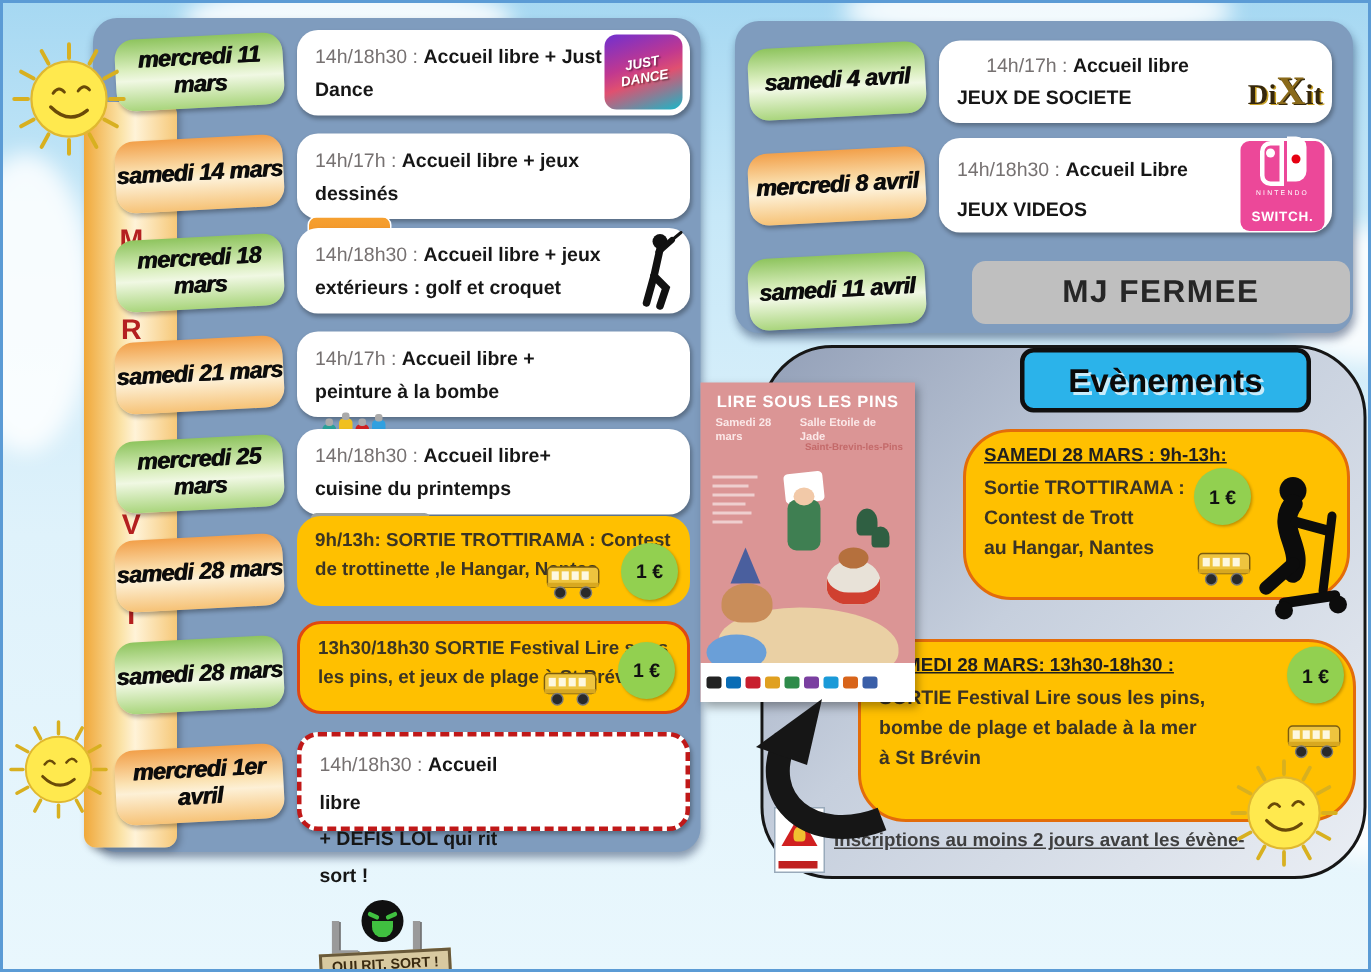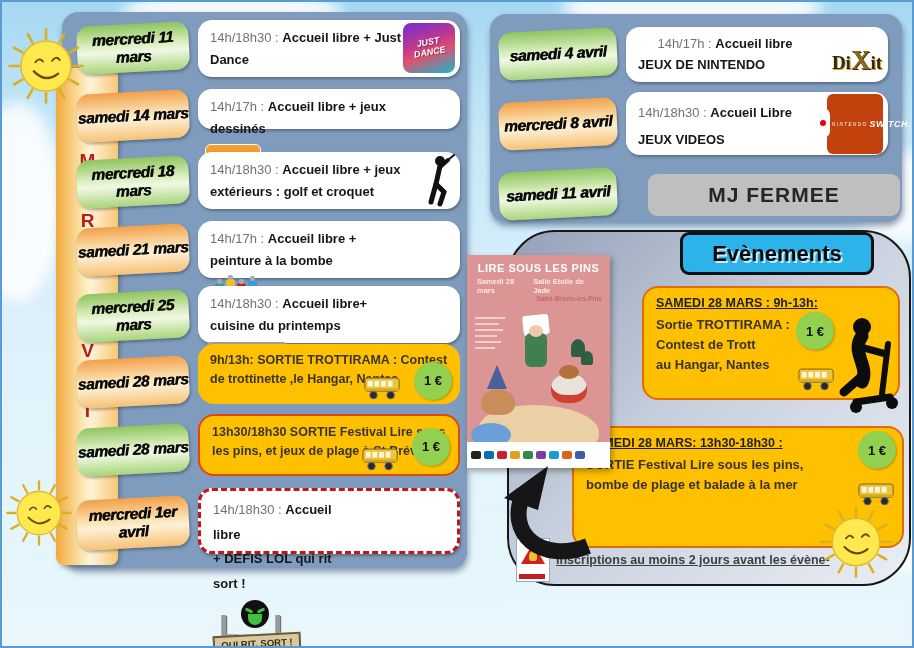--- a/index.html
+++ b/index.html
@@ -48,21 +48,21 @@
   .jeux-line{font-weight:bold;color:#161616;}
   .closed-box{position:absolute;left:627px;top:172px;width:252px;height:42px;background:#bfbfbf;border-radius:9px;z-index:3;
     display:flex;align-items:center;justify-content:center;font-size:21px;font-weight:bold;color:#262626;letter-spacing:1px;margin-left:19px;}
   
   #events-panel{position:absolute;left:505px;top:228px;width:400px;height:352px;z-index:2;
     background:linear-gradient(135deg,#93a0b8 0%,#c6cfdd 45%,#eaeef4 100%);
     border:2.5px solid #161616;border-radius:48px;}
   #events-title{position:absolute;left:678px;top:230px;width:188px;height:37px;z-index:4;background:#2bb3ea;
     border:3px solid #101010;border-radius:9px;display:flex;align-items:center;justify-content:center;
     font-size:22px;font-weight:bold;color:#0a0a0a;text-shadow:2px 2px 0 rgba(255,255,255,.75);}
-  .event-box{position:absolute;background:#ffc000;border:2px solid #e36c0a;border-radius:16px;z-index:4;
+  .event-box{position:absolute;background:#ffc000;border:2px solid #e36c0a;border-radius:32px;z-index:4;
     box-sizing:border-box;padding:8px 12px;}
   #event1{left:640px;top:284px;width:258px;height:114px;}
   #event2{left:570px;top:424px;width:332px;height:122px;padding-right:52px;}
   .event-title{font-size:12.5px;font-weight:bold;color:#1f1f1f;text-decoration:underline;margin-bottom:5px;}
   .event-line{font-size:13px;font-weight:bold;color:#3a3325;line-height:1.55;}
   #scooter{position:absolute;left:830px;top:312px;z-index:6;}
   #note-icon{position:absolute;left:514px;top:536px;width:32px;height:42px;background:#fff;border:1px solid #9ab;z-index:5;}
   #note-tri{position:absolute;left:4px;top:4px;width:0;height:0;border-left:12px solid transparent;border-right:12px solid transparent;border-bottom:21px solid #d02020;}
   #note-fig{position:absolute;left:12px;top:12px;width:8px;height:10px;background:#f0c030;border-radius:50% 50% 30% 30%;}
   #note-bar{position:absolute;left:2px;bottom:2px;width:26px;height:5px;background:#c02020;}
@@ -90,21 +90,21 @@
   .jd-logo{width:52px;height:50px;border-radius:8px;overflow:hidden;
     background:linear-gradient(160deg,#7030d0 0%,#c03890 40%,#e05070 58%,#18b8c8 100%);
     display:flex;align-items:center;justify-content:center;}
   .jd-text{color:#fff;font-weight:bold;font-style:italic;font-size:9px;text-align:center;transform:rotate(-10deg);line-height:1.1;text-shadow:1px 1px 1px rgba(0,0,0,.4);}
   .esq-box{width:54px;height:48px;border-radius:6px;background:linear-gradient(180deg,#f6a030,#e87818);border:1px solid #fff;position:relative;overflow:hidden;}
   .esq-text{color:#ffe24a;font-weight:bold;font-size:9px;text-align:center;margin-top:4px;text-shadow:1px 1px 0 #904008;}
   .esq-card{position:absolute;width:14px;height:18px;background:#fff;border:1px solid #999;}
   .dixit{font-family:"Liberation Serif",serif;font-weight:bold;color:#35270d;text-shadow:1px 1px 0 #c9a227;white-space:nowrap;}
   .dixit .dx{font-size:27px;color:#8a6a1a;text-shadow:1px 1px 0 #3a2c0e;}
   .dixit .dd{font-size:19px;}
-  .switch-logo{width:56px;height:60px;background:#c2410c;border-radius:6px;display:flex;flex-direction:row;align-items:center;justify-content:center;gap:2px;font-style:italic;}
+  .switch-logo{width:56px;height:60px;background:#ec4899;border-radius:6px;display:flex;flex-direction:column;align-items:center;justify-content:center;gap:2px;}
   .joycons{display:flex;gap:2px;height:26px;}
   .jc-l{width:10px;height:24px;border:3px solid #fff;border-radius:7px 0 0 7px;position:relative;}
   .jc-l i{position:absolute;left:1px;top:2px;width:6px;height:6px;background:#fff;border-radius:50%;}
   .jc-r{width:13px;height:30px;background:#fff;border-radius:0 7px 7px 0;position:relative;top:-3px;}
   .jc-r i{position:absolute;left:3px;top:12px;width:6px;height:6px;background:#e60012;border-radius:50%;}
   .sw-nintendo{font-size:4.5px;color:#fff;letter-spacing:1.5px;margin-top:2px;}
   .sw-switch{font-size:9px;font-weight:bold;color:#fff;letter-spacing:.5px;}
   
   .spray{width:58px;height:46px;position:relative;}
   .can{position:absolute;width:9px;height:26px;border-radius:3px;top:8px;}
@@ -193,21 +193,21 @@
   <div class="card white-card" style="top:18px;height:57px;">
     <span class="t">14h/18h30 :</span>
     <span class="b">Accueil libre + Just Dance</span>
     <div class="card-icon jd-logo" style="right:5px;top:3px;">
       <div class="jd-text"><span>JUST</span><br>
       <span>DANCE</span></div>
     </div>
   </div>
 
   <div class="date-btn date-orange" style="top:90px;">samedi 14 mars</div>
-  <div class="card white-card" style="top:87px;height:40px;">
+  <div class="card white-card" style="top:87px;height:57px;">
     <span class="t">14h/17h :</span>
     <span class="b">Accueil libre + jeux dessinés</span>
     <div class="card-icon esq-box" style="right:5px;top:4px;">
       <div class="esq-text">Esquissé?</div>
       <div class="esq-card" style="left:8px;top:22px;transform:rotate(-14deg);"></div>
       <div class="esq-card" style="left:30px;top:24px;transform:rotate(12deg);"></div>
     </div>
   </div>
 
   <div class="date-btn date-green" style="top:156px;">mercredi 18 mars</div>
@@ -295,21 +295,21 @@
         </span>
       <span class="lol-l" style="left:62px;">L</span>
       <div class="lol-banner">QUI RIT, SORT !</div>
     </div>
   </div>
 
   <div class="date-btn date-green rdate" style="top:28px;">samedi 4 avril</div>
   <div class="card white-card rcard" style="top:25px;height:55px;padding-right:76px;line-height:1.6;">
     <div style="text-align:center;"><span class="t">14h/17h :</span>
     <span class="b">Accueil libre</span></div>
-    <div class="jeux-line">JEUX DE NINTENDO</div>
+    <div class="jeux-line">JEUX DE SOCIETE</div>
     <div class="card-icon dixit" style="right:6px;top:12px;">
       <span class="dd">Di</span><span class="dx">X</span><span class="dd">it</span>
     </div>
   </div>
 
   <div class="date-btn date-orange rdate" style="top:98px;">mercredi 8 avril</div>
   <div class="card white-card rcard" style="top:90px;height:63px;padding-right:72px;line-height:2.1;">
     <span class="t">14h/18h30 :</span>
     <span class="b">Accueil Libre</span>
     <div class="jeux-line">JEUX VIDEOS</div>
@@ -351,20 +351,21 @@
     <path d="M30,62 L12,78" stroke="#0c0c0c" stroke-width="9" stroke-linecap="round"></path>
     <path d="M24,88 L58,83" stroke="#0c0c0c" stroke-width="7" stroke-linecap="round"></path>
     <circle cx="24" cy="93" r="6" fill="#0c0c0c"></circle>
       <circle cx="60" cy="89" r="6" fill="#0c0c0c"></circle>
   </svg>
 
   <div class="event-box" id="event2">
     <div class="event-title">SAMEDI 28 MARS: 13h30-18h30 :</div>
     <div class="event-line">SORTIE Festival Lire sous les pins,</div>
     <div class="event-line">bombe de plage et balade à la mer</div>
+    <div class="event-line">à St Brévin</div>
     <div class="price-badge" style="right:6px;top:3px;">1 €</div>
     <svg class="bus" style="right:6px;top:54px;" viewBox="0 0 40 26">
         <use href="#busicon"></use>
       </svg>
   </div>
 
   <svg id="arrow-svg" width="112" height="102" viewBox="0 0 112 102">
     <path d="M94,84 C48,102 10,72 30,30" stroke="#161616" stroke-width="16" fill="none"></path>
     <polygon points="10,36 54,4 44,48" fill="#161616"></polygon>
   </svg>

